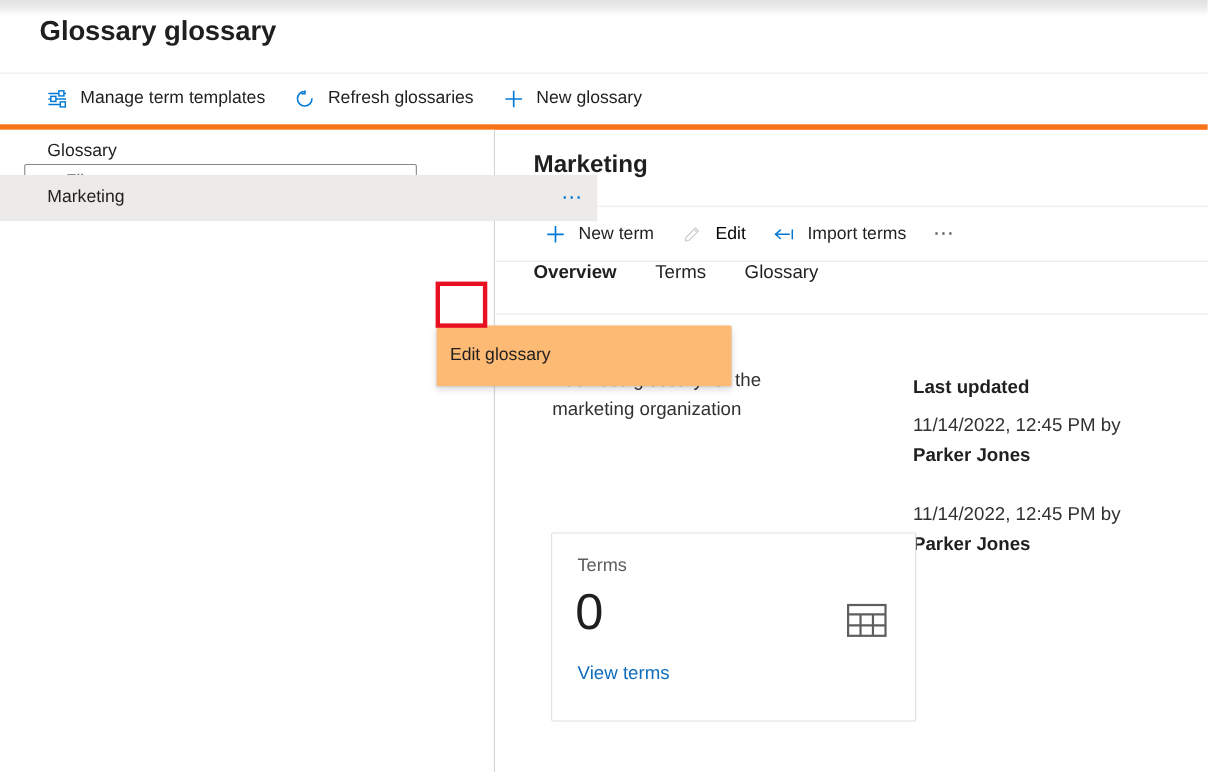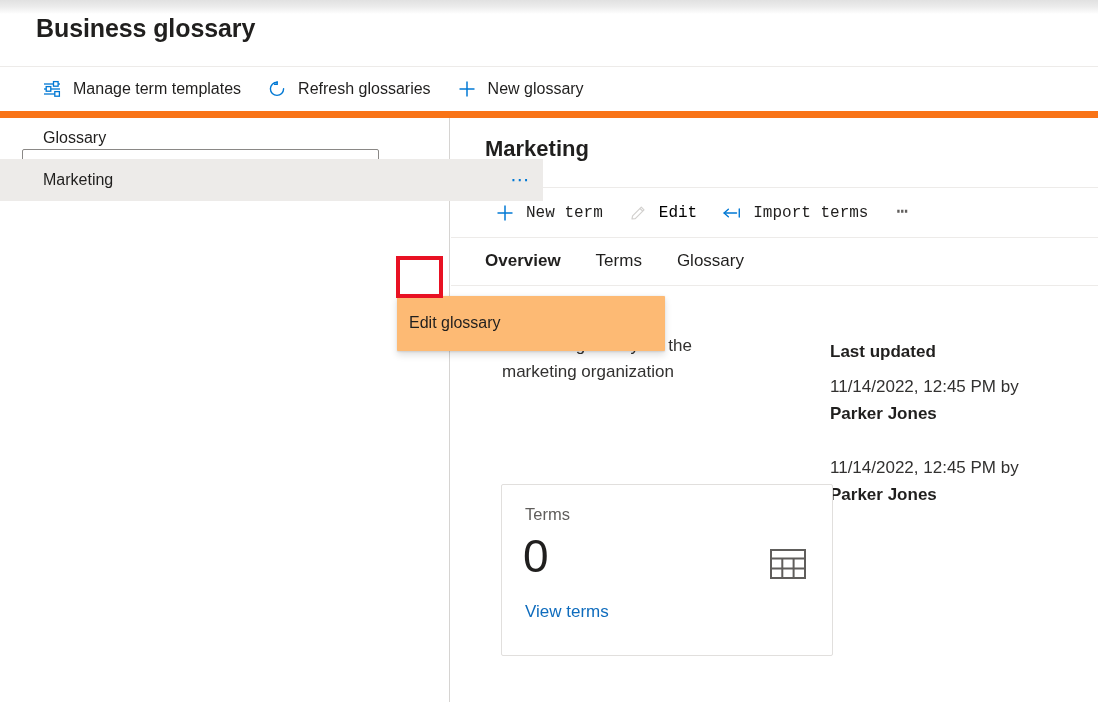--- a/index.html
+++ b/index.html
@@ -33,21 +33,21 @@
     letter-spacing: -0.1px;
     color: #201f1e;
   }
 
   
   .global-cmdbar {
     position: absolute;
     left: 0; top: 66px;
     width: 1098px; height: 52px;
     border-top: 1px solid #edebe9;
-    border-bottom: 7px solid #f97316;
+    border-bottom: 5px solid #f97316;
     box-sizing: border-box;
     display: flex;
     align-items: center;
     padding-left: 34px;
   }
   .cmd {
     display: flex;
     align-items: center;
     height: 40px;
     padding: 0 8px;
@@ -192,32 +192,31 @@
     position: absolute;
     left: 0; top: 69px;
     width: 647px; height: 51px;
     border-top: 1px solid #edebe9;
     border-bottom: 1px solid #edebe9;
     box-sizing: border-box;
     display: flex;
     align-items: center;
     padding-left: 36px;
   }
-  .detail-cmdbar .cmd { margin-right: 9px; font-family: Liberation Mono, monospace; }
+  .detail-cmdbar .cmd { margin-right: 9px; }
   .detail-cmdbar .cmd .cmd-label { font-size: 16px; }
   .cmd.disabled { cursor: default; }
   .cmd.disabled .cmd-label { color: #000000; }
 
   
   .tabs {
     position: absolute;
     left: 0; top: 120px;
     width: 647px; height: 48px;
     display: flex;
-    align-items: center;
     padding-left: 34px;
     box-sizing: border-box;
     border-bottom: 1px solid #edebe9;
   }
   .tab {
     font-size: 17px;
     color: #201f1e;
     margin-right: 35px;
     cursor: pointer;
     padding-bottom: 2px;
@@ -297,21 +296,21 @@
     position: absolute;
     left: 267px; top: 62px;
     width: 38px; height: 34px;
   }
 </style>
 </head>
 <body>
 
 <div class="top-gradient"></div>
 
-<div class="page-title">Business glossary</div>
+<div class="page-title">Glossary glossary</div>
 
 <div class="global-cmdbar">
 
   <div class="cmd">
     <span class="ico">
       <svg width="20" height="20" viewBox="0 0 20 20">
         <g stroke="#0078d4" stroke-width="1.3" fill="none">
           <line x1="2" y1="5" x2="18" y2="5"></line>
           <line x1="2" y1="10" x2="18" y2="10"></line>
           <line x1="2" y1="15" x2="18" y2="15"></line>

